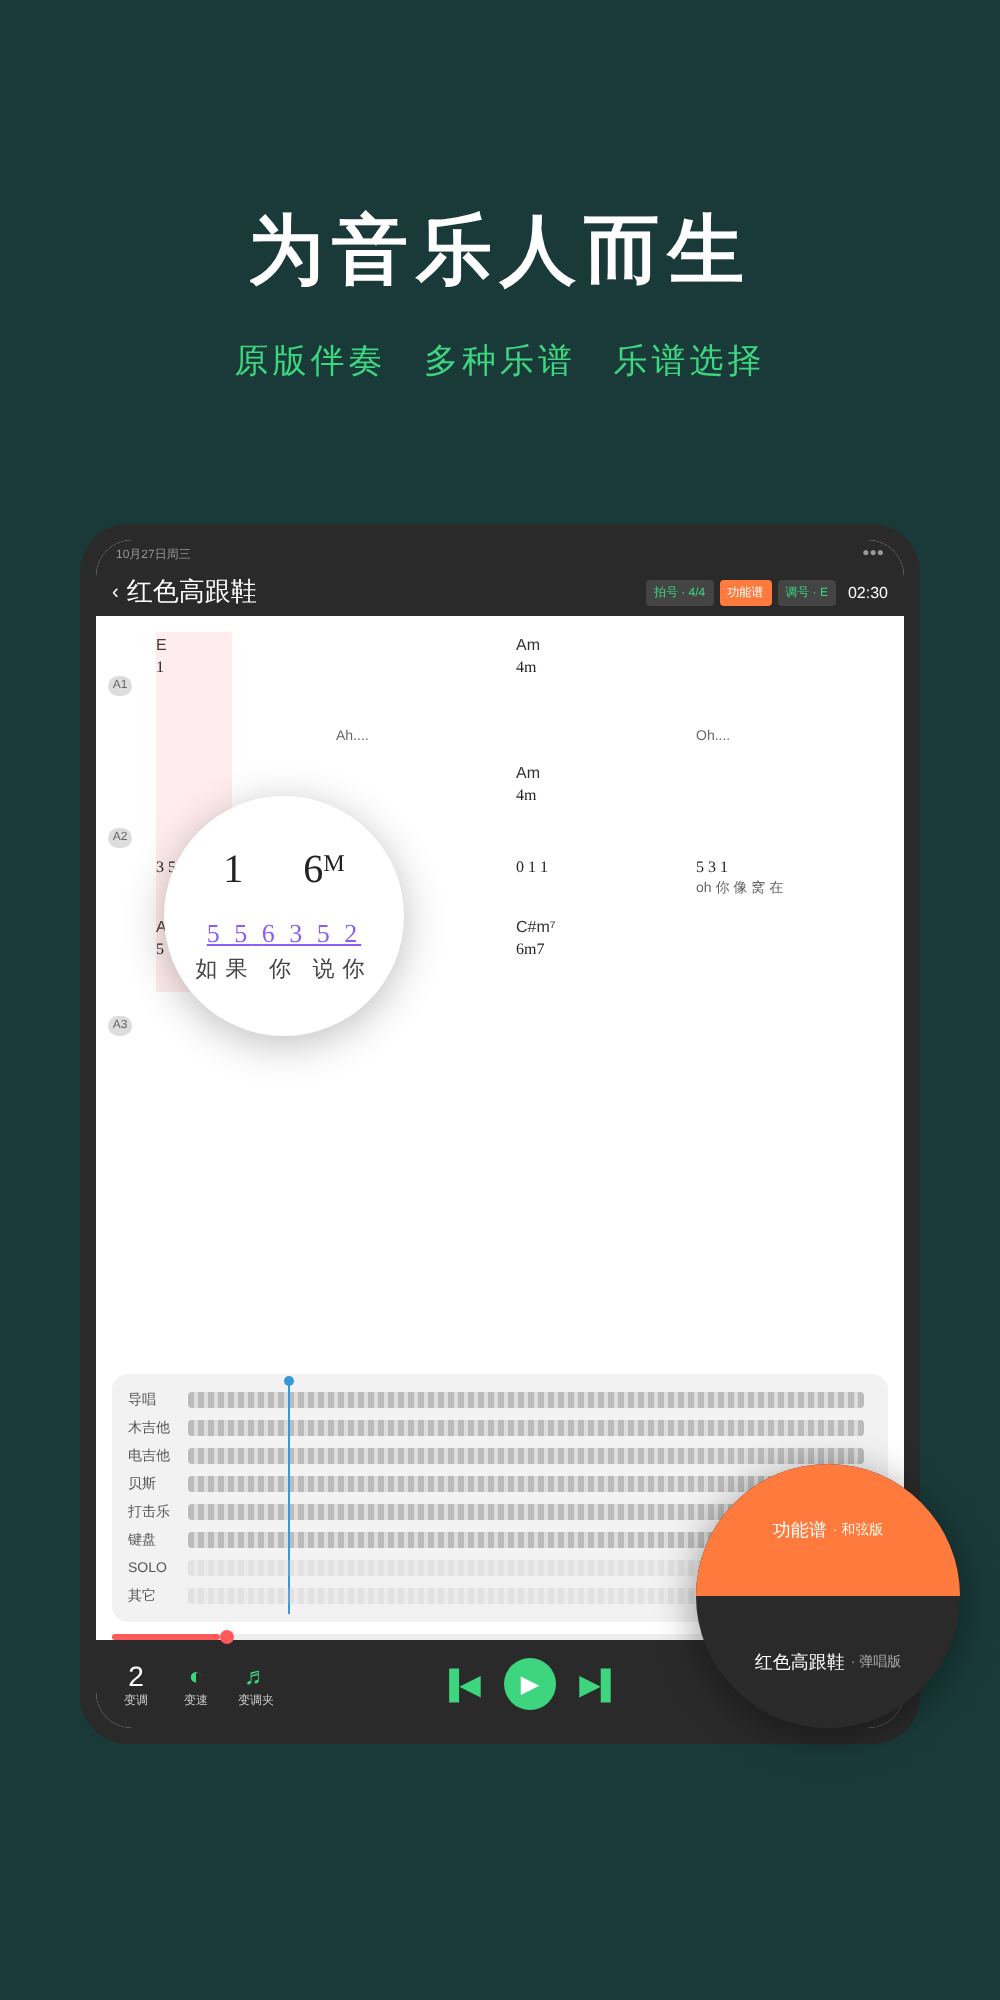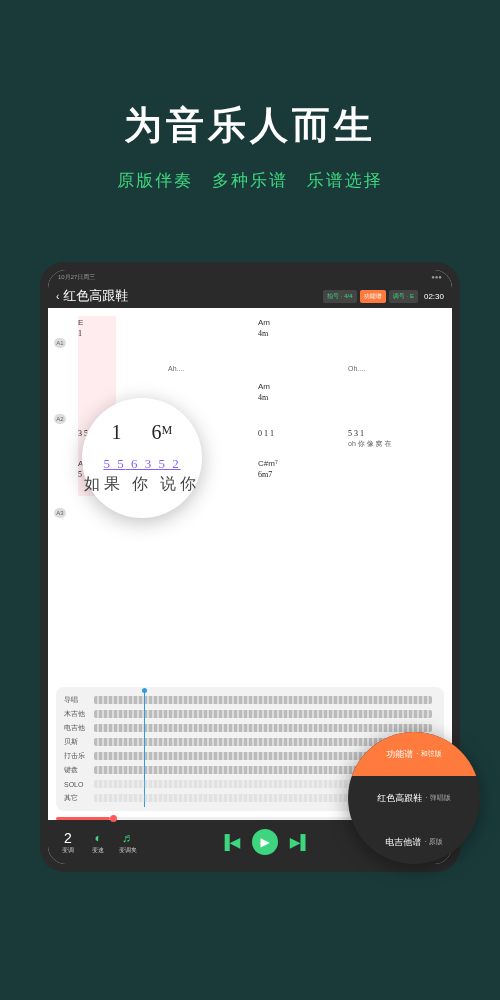--- a/index.html
+++ b/index.html
@@ -105,21 +105,21 @@
   box-shadow: 0 4px 20px rgba(0,0,0,0.25);
   display: flex;
   flex-direction: column;
   align-items: center;
   justify-content: center;
   font-family: serif;
   z-index: 10;
 }
 .magnifier .mrow1 { font-size: 20px; color: #222; margin-bottom: 12px; display: flex; gap: 30px; }
 .magnifier .mrow2 { font-size: 13px; color: #8b5cf6; text-decoration: underline; letter-spacing: 2px; }
-.magnifier .mrow3 { font-size: 16px; color: #444; margin-top: 2px; letter-spacing: 4px; }
+.magnifier .mrow3 { font-size: 11px; color: #444; margin-top: 2px; letter-spacing: 4px; }
 
 .tracks-panel {
   background: #f2f2f2;
   border-radius: 8px;
   margin: 4px 8px;
   padding: 6px 8px;
   position: relative;
 }
 .track { display: flex; align-items: center; height: 14px; }
 .track-label { width: 30px; font-size: 7px; color: #555; }
@@ -352,18 +352,14 @@
 
   <div class="popup">
     <div class="popup-item active">
       <span>功能谱</span>
         <span class="sub">· 和弦版</span>
     </div>
     <div class="popup-item">
       <span>红色高跟鞋</span>
         <span class="sub">· 弹唱版</span>
     </div>
-    <div class="popup-item">
-      <span>电吉他谱</span>
-        <span class="sub">· 原版</span>
-    </div>
   </div>
 </div>
 
 </body></html>

